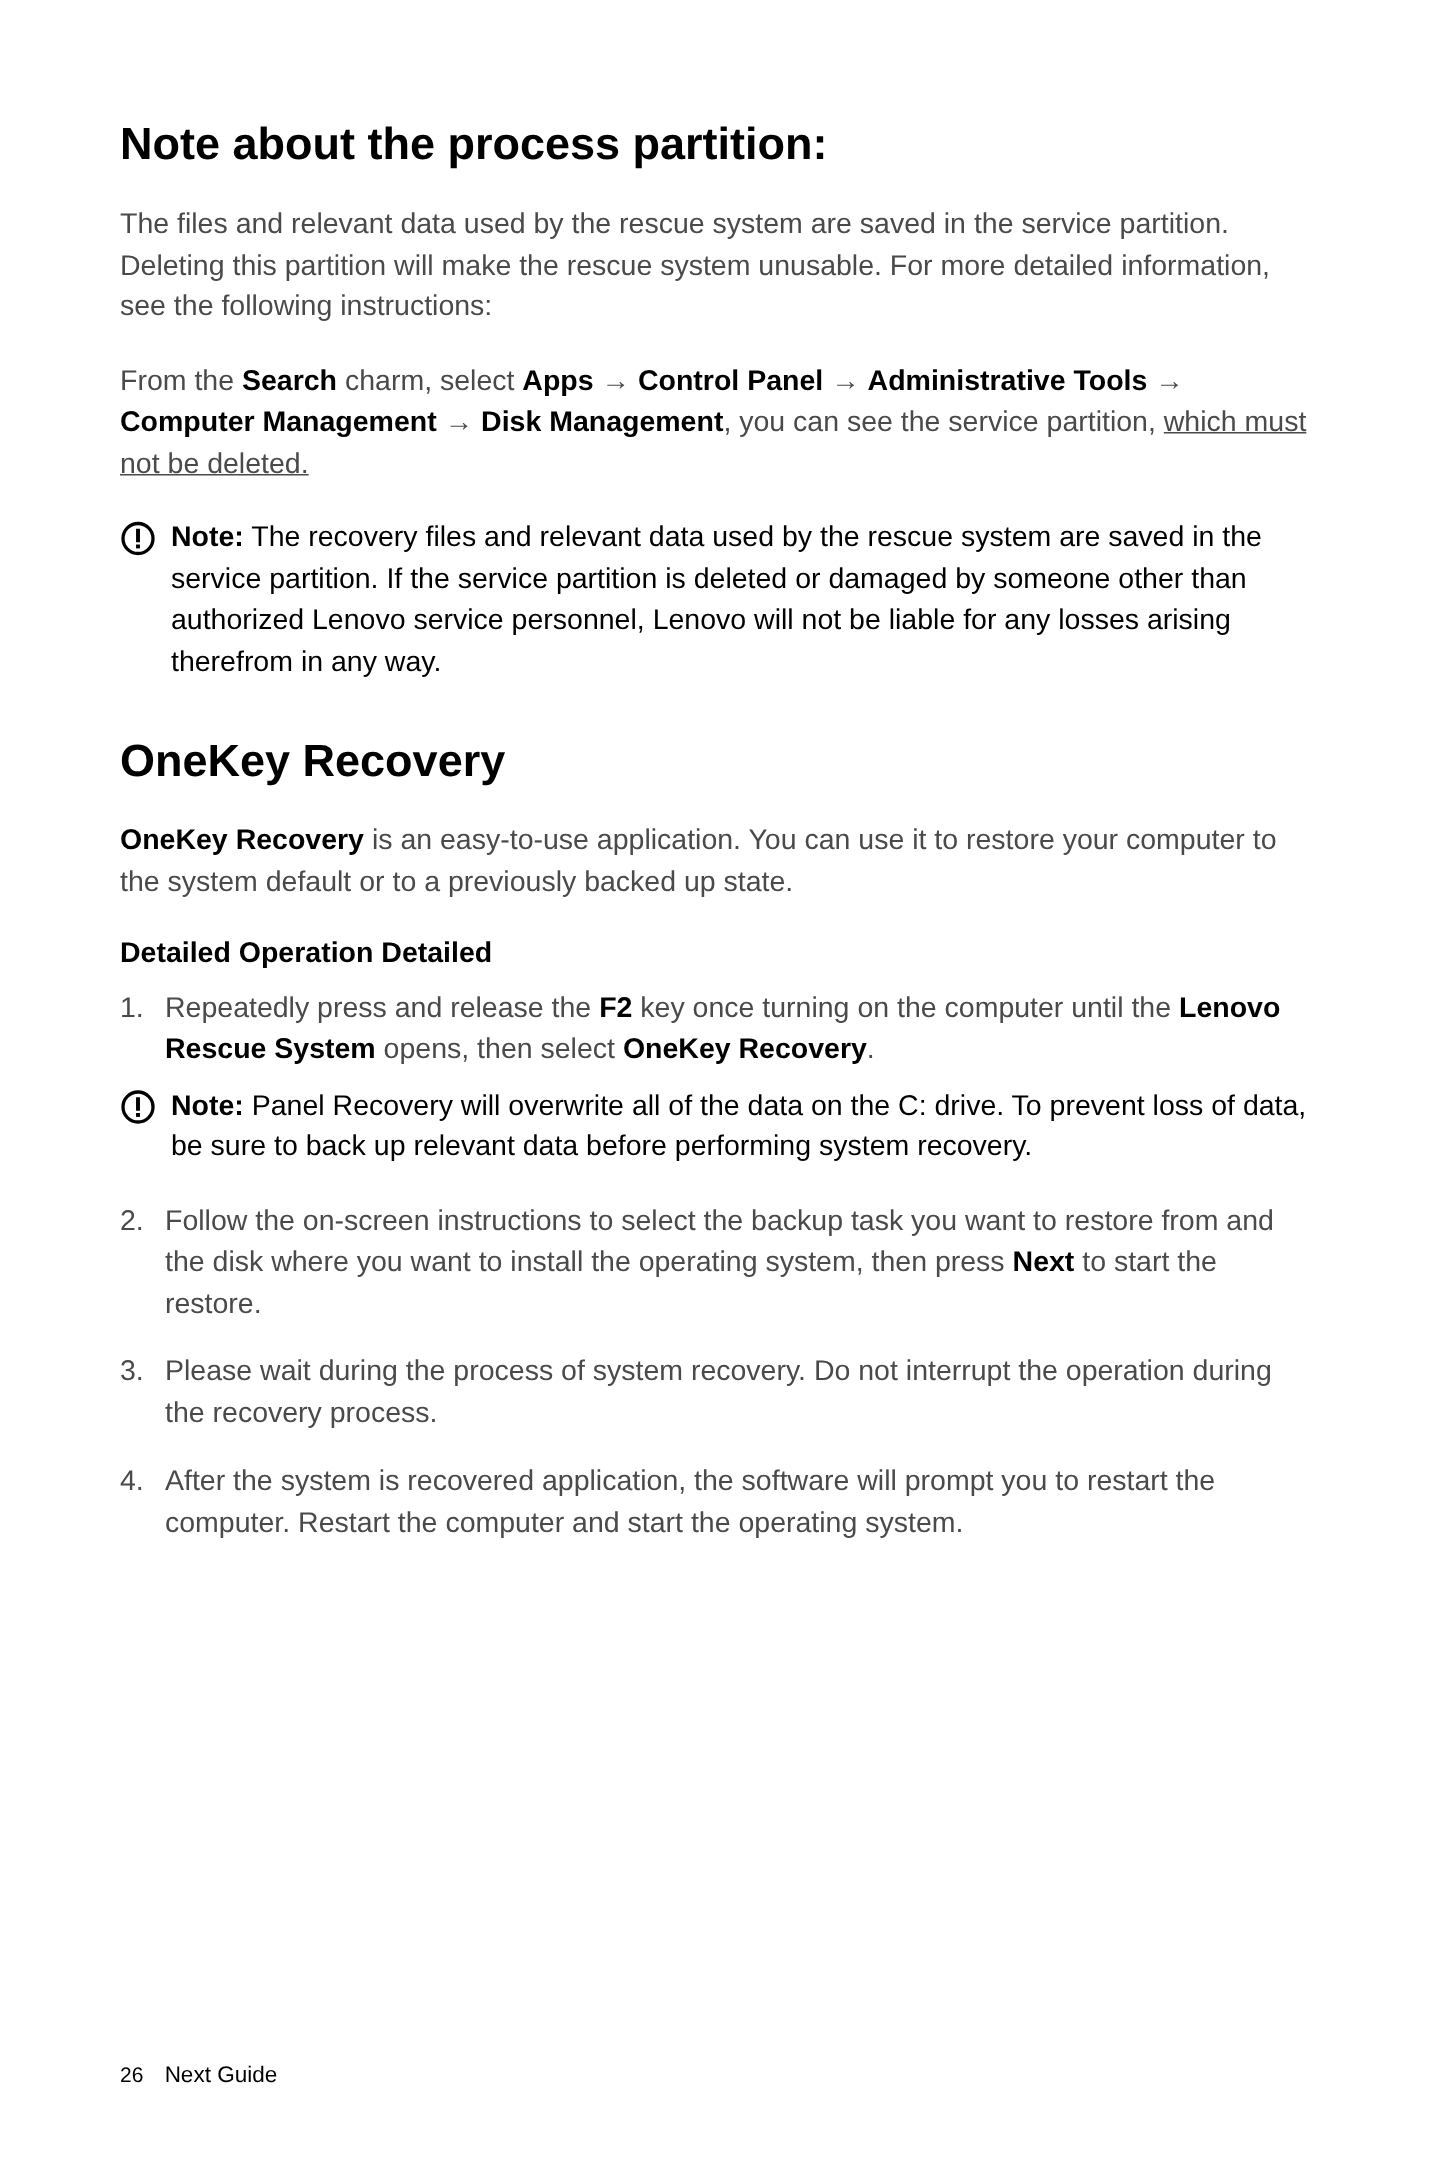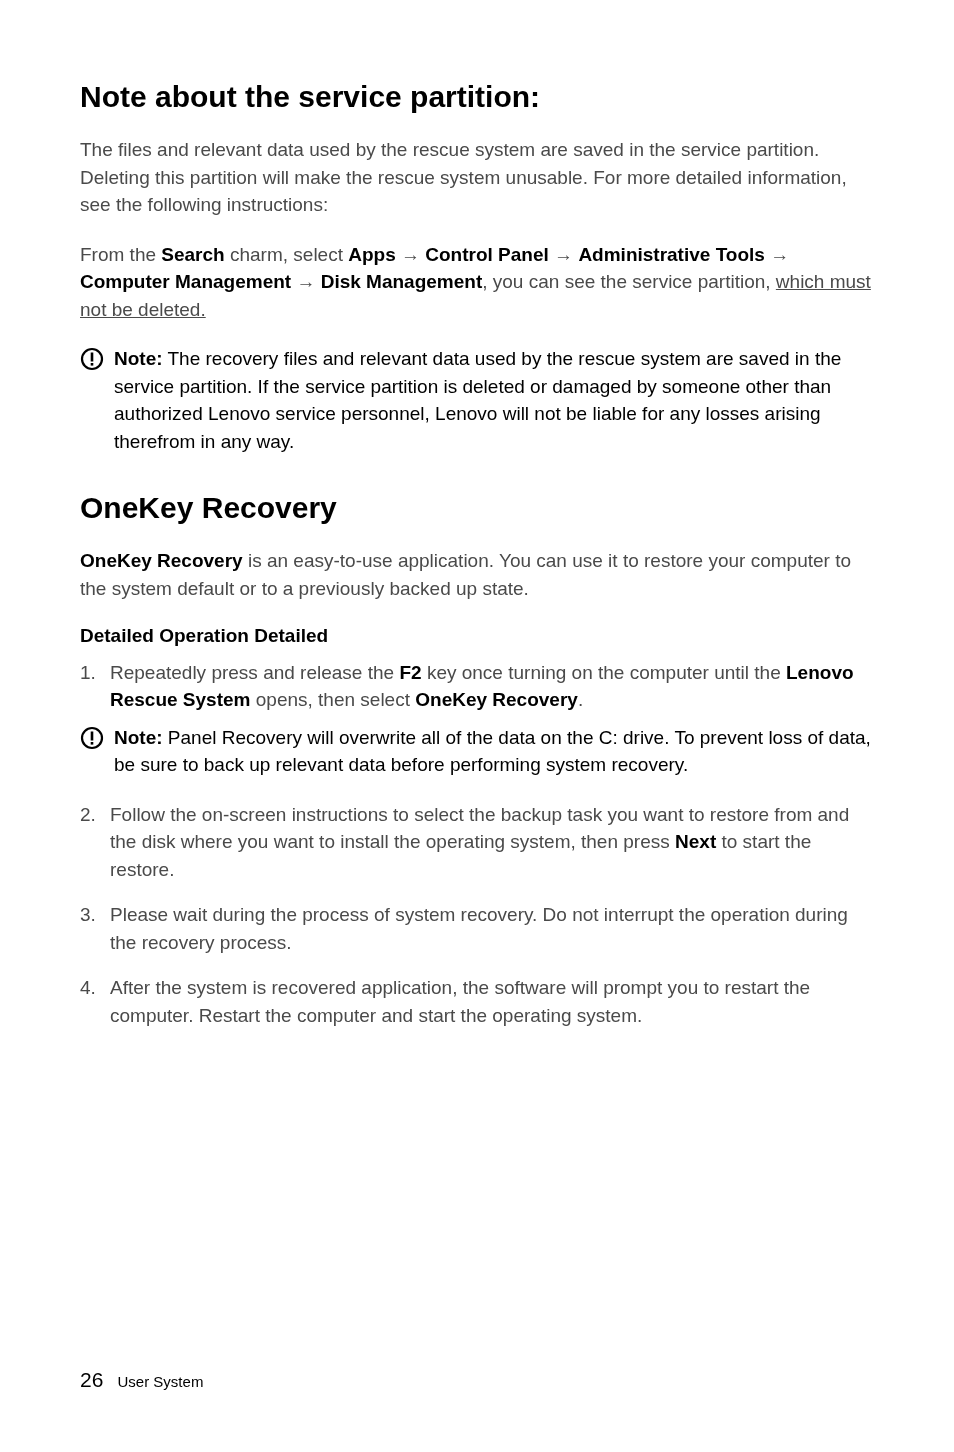--- a/index.html
+++ b/index.html
@@ -90,28 +90,28 @@
       color: #4a4a4a;
       font-weight: 300;
     }
     .footer {
       position: absolute;
       bottom: 60px;
       left: 80px;
       font-size: 15px;
     }
     .footer .page-num {
-      font-size: 21px;
+      font-size: 14px;
       margin-right: 10px;
     }
   </style>
 </head>
 <body>
 
-<h2>Note about the service partition:</h2>
+<h2>Note about the process partition:</h2>
 
 <p class="para">The files and relevant data used by the rescue system are saved in the service partition. Deleting this partition will make the rescue system unusable. For more detailed information, see the following instructions:</p>
 
 <p class="para2">
   <span>From the </span><span class="bold">Search</span><span> charm, select </span><span class="bold">Apps</span><span> → </span><span class="bold">Control Panel</span><span> → </span><span class="bold">Administrative Tools</span><span> → </span><span class="bold">Computer Management</span><span> → </span><span class="bold">Disk Management</span><span>, you can see the service partition, </span><span class="underline">which must not be deleted.</span>
 </p>
 
 <div class="note-block">
   <span class="note-icon">
     <svg width="24" height="24" viewBox="0 0 24 24">
@@ -155,14 +155,14 @@
 <ol class="steps" start="2" style="counter-reset: step 1;">
   <li>
     <span>Follow the on-screen instructions to select the backup task you want to restore from and the disk where you want to install the operating system, then press </span><span class="bold">Next</span><span> to start the restore.</span>
   </li>
   <li>Please wait during the process of system recovery. Do not interrupt the operation during the recovery process.</li>
   <li>After the system is recovered application, the software will prompt you to restart the computer. Restart the computer and start the operating system.</li>
 </ol>
 
 <div class="footer">
   <span class="page-num">26</span>
-  <span>User System</span>
+  <span>Next Guide</span>
 </div>
 
 </body></html>

